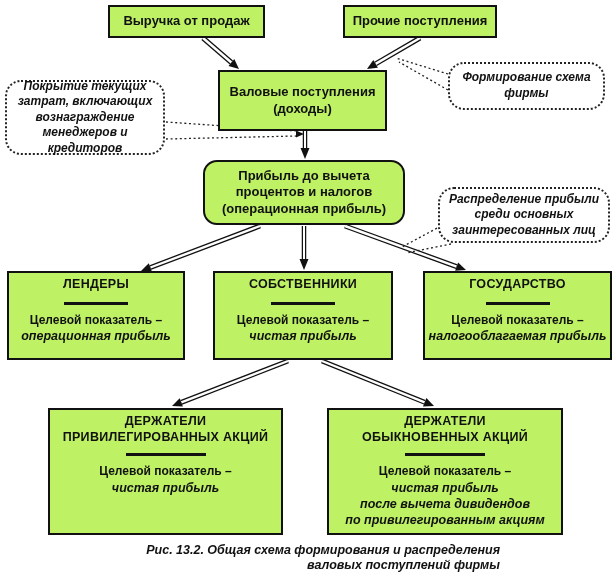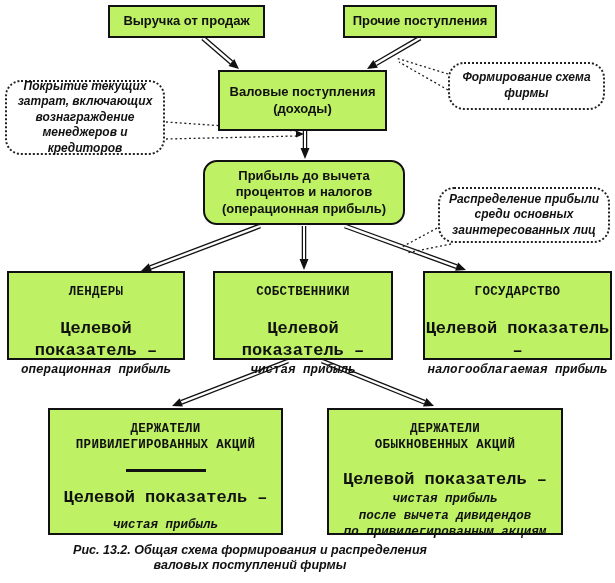--- a/index.html
+++ b/index.html
@@ -34,29 +34,29 @@
     border-radius:16px;
     display:flex;
     align-items:center;
     justify-content:center;
     text-align:center;
     font-weight:bold;
     font-style:italic;
     font-size:12px;
     line-height:1.3;
   }
-  .stake{justify-content:space-between;padding-top:12px;font-family:Liberation Mono, monospace;}
+  .stake{justify-content:flex-start;padding-top:4px;}
   .stake .title{font-weight:bold;font-size:12.5px;letter-spacing:.3px;line-height:1.25;}
   .rule{height:3px;background:#111;width:64px;margin:9px auto 8px auto;}
   .rule.wide{width:80px;margin:8px auto 8px auto;}
-  .target-label{font-weight:bold;font-size:17px;line-height:1.3;}
+  .target-label{font-weight:bold;font-size:12px;line-height:1.3;}
   .target-value{font-weight:bold;font-style:italic;font-size:12.5px;line-height:1.3;}
   .caption{
     position:absolute;left:0;top:543px;width:500px;
-    text-align:center;
+    text-align:right;
     font-weight:bold;font-style:italic;
     font-size:12.5px;line-height:1.2;
   }
   
   #b-revenue{left:108px;top:5px;width:157px;height:33px;}
   #b-other{left:343px;top:5px;width:154px;height:33px;}
   #b-gross{left:218px;top:70px;width:169px;height:61px;}
   #b-ebit{left:203px;top:160px;width:202px;height:65px;}
   #b-lenders{left:7px;top:271px;width:178px;height:89px;}
   #b-owners{left:213px;top:271px;width:180px;height:89px;}

